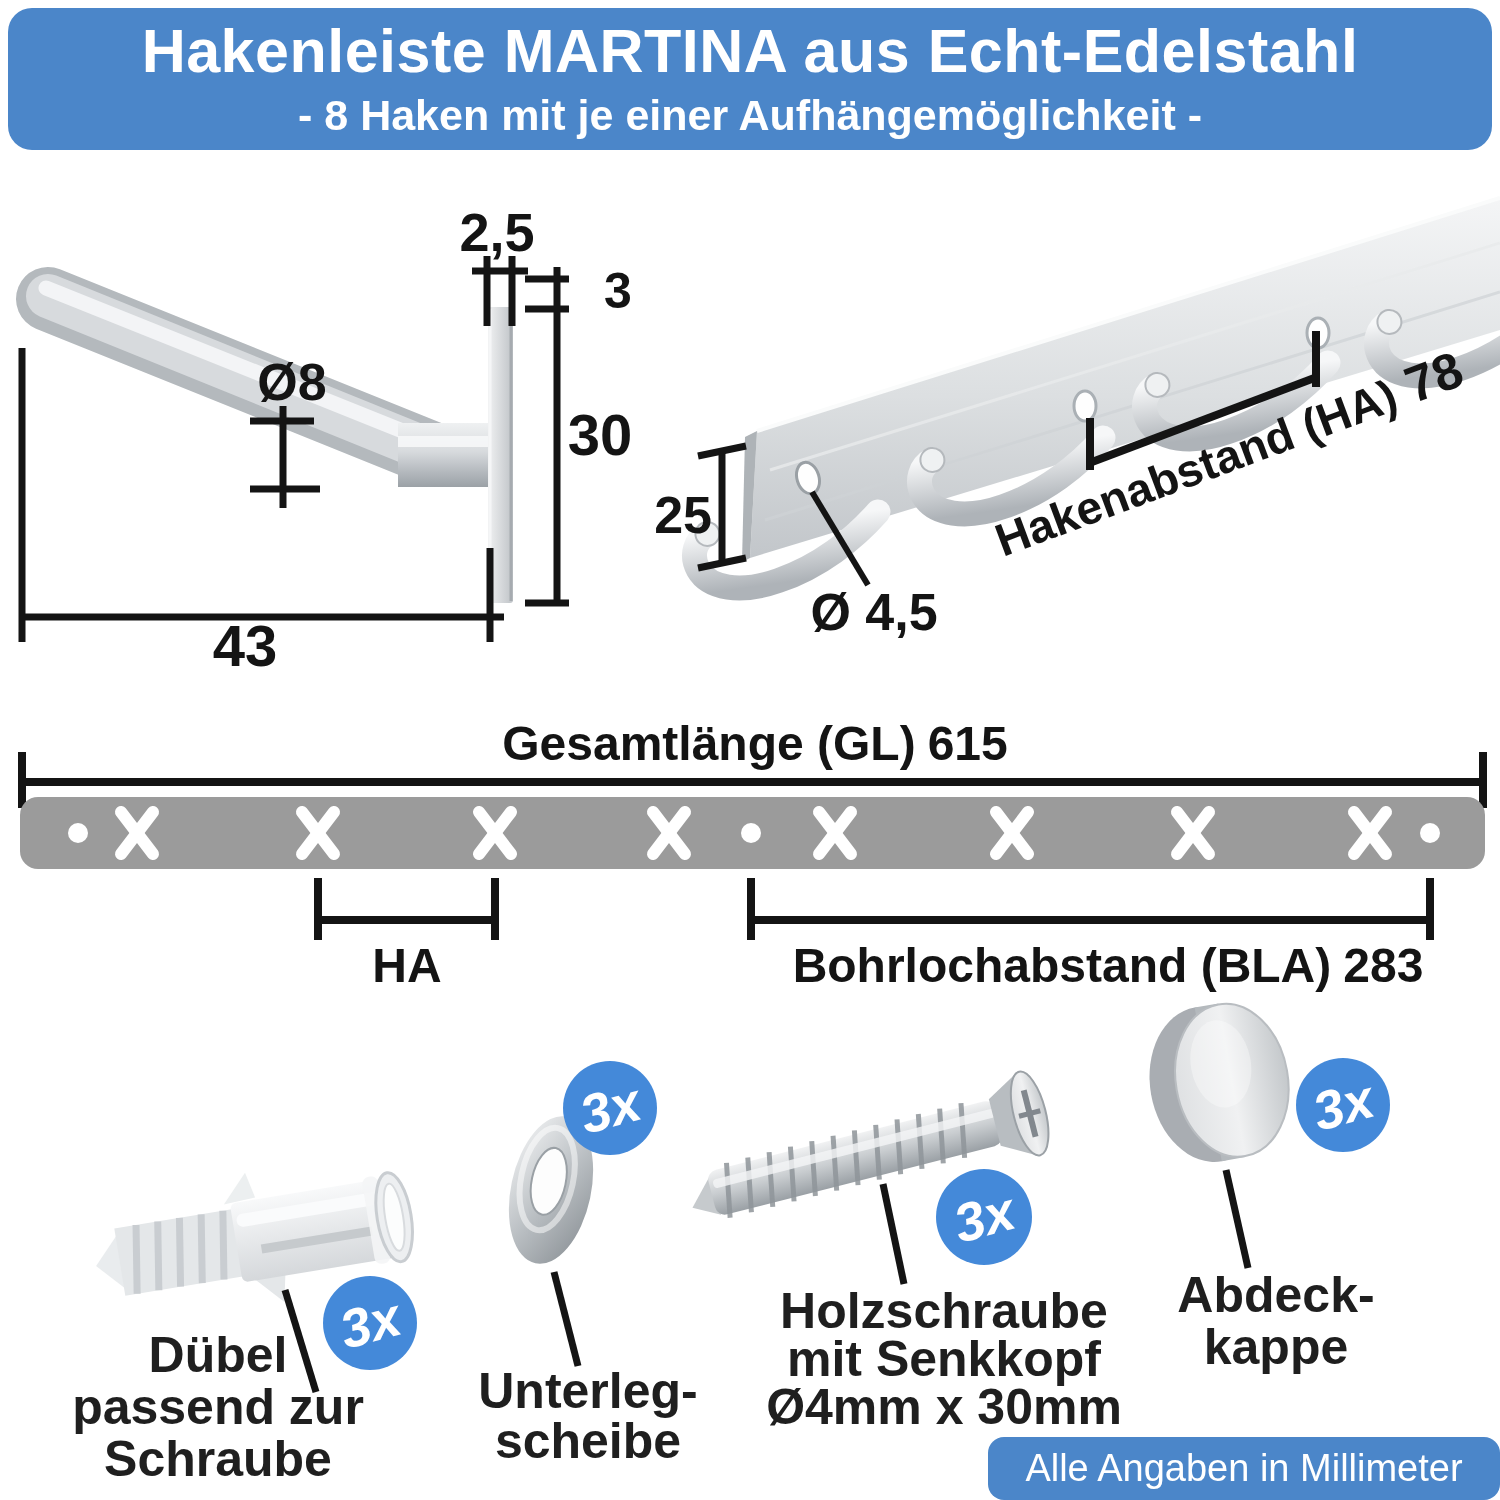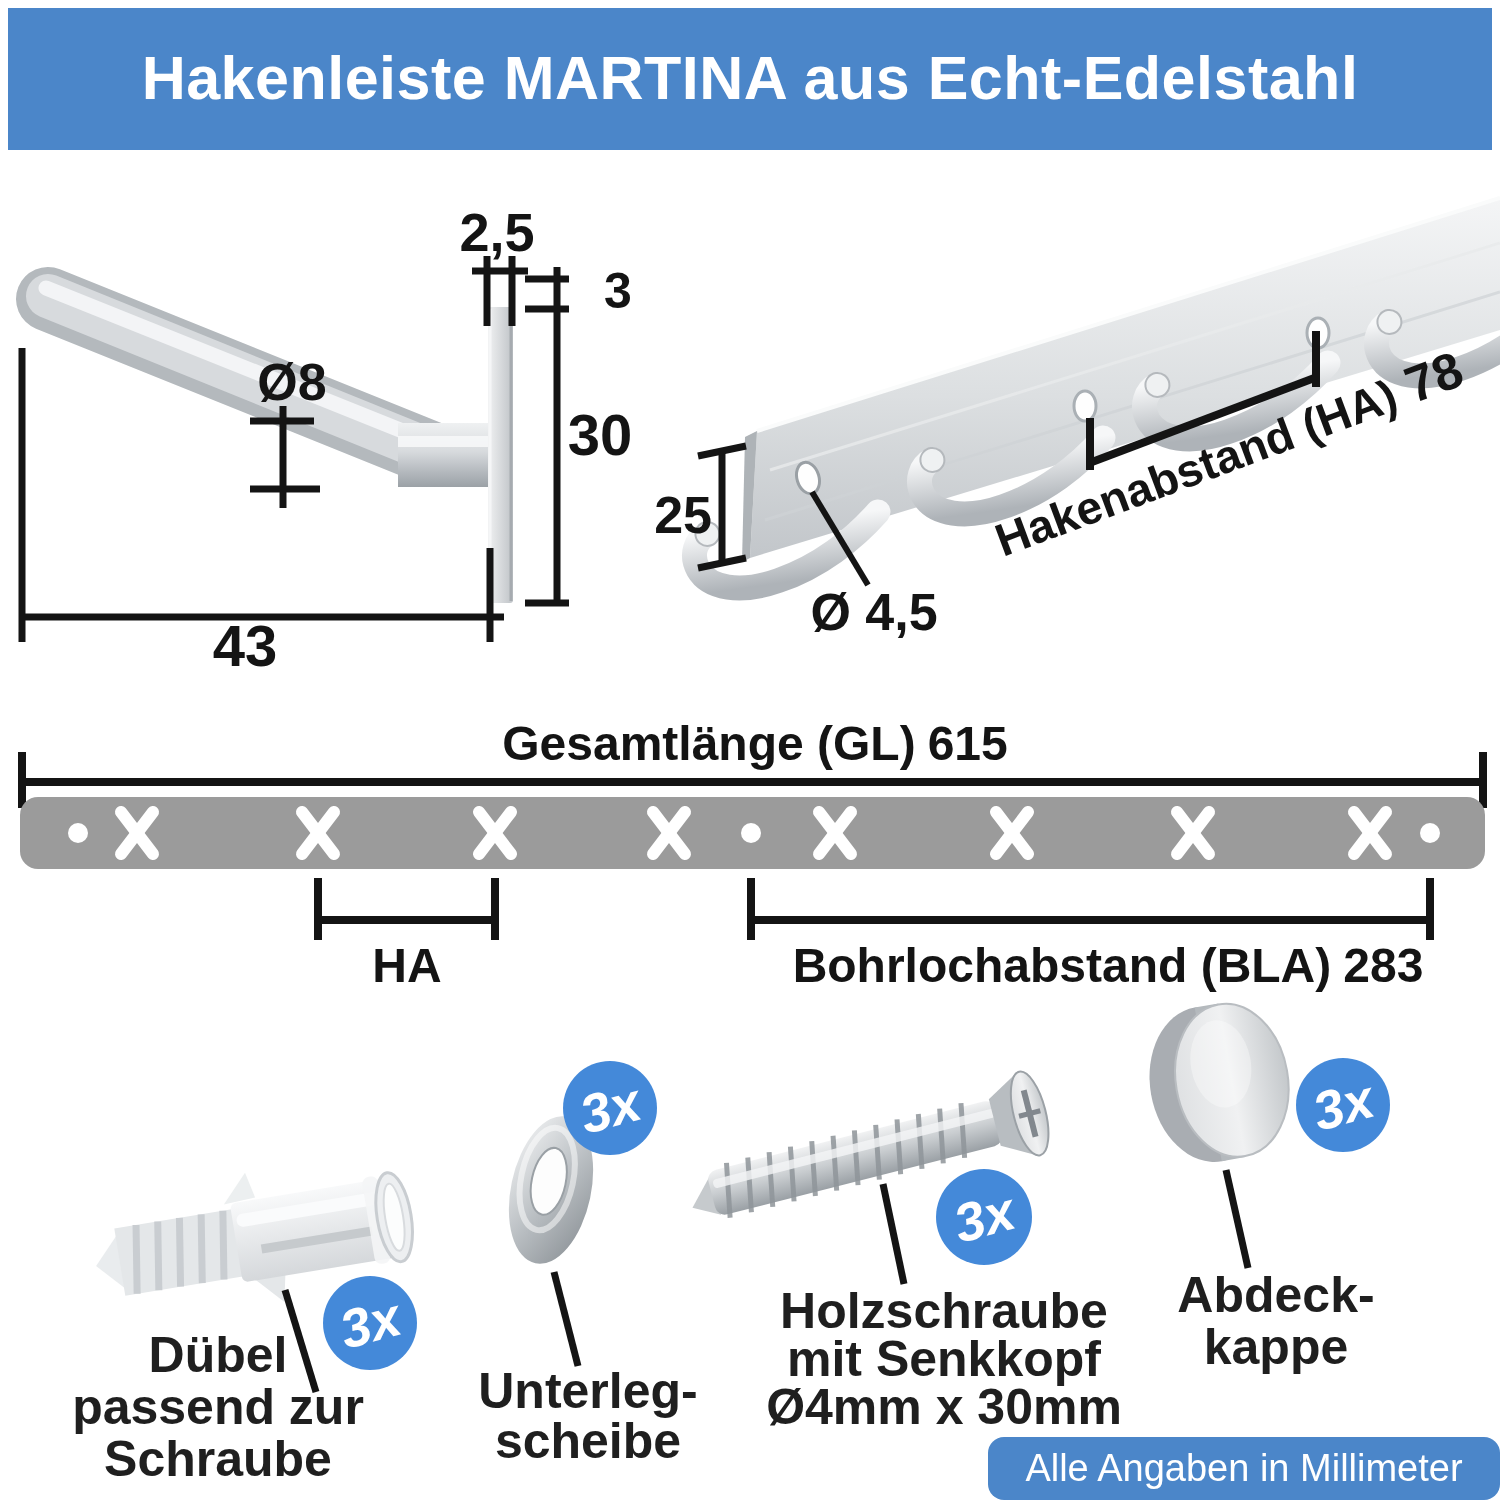--- a/index.html
+++ b/index.html
@@ -1,20 +1,20 @@
 <!DOCTYPE html>
 <html><head>
 <meta charset="utf-8">
 <style>
   html,body{margin:0;padding:0;background:#fff;}
   .stage{position:relative;width:1500px;height:1500px;background:#ffffff;
          font-family:"Liberation Sans",sans-serif;overflow:hidden;}
   .header{position:absolute;left:8px;right:8px;top:8px;height:142px;
           display:flex;flex-direction:column;align-items:center;justify-content:center;
-          color:#fff;text-align:center;}
+          color:#fff;text-align:center;border-radius:24px;}
   .header .title{font-size:61px;font-weight:800;letter-spacing:.5px;line-height:1.1;}
   .header .subtitle{font-size:43px;font-weight:700;margin-top:6px;}
   .footer{position:absolute;left:988px;top:1437px;width:512px;height:63px;
           display:flex;align-items:center;justify-content:center;
           color:#fff;font-size:38px;font-weight:500;border-radius:16px;}
   svg{position:absolute;left:0;top:0;}
   text{font-family:"Liberation Sans",sans-serif;}
   .dimtxt{font-weight:800;fill:#141414;}
   .lbltxt{font-weight:600;fill:#1f1f1f;}
 </style>
@@ -304,19 +304,20 @@
     <circle cx="1343" cy="1105" r="47" fill="#4489d9"></circle>
     <text transform="translate(1343,1105) rotate(-15)" text-anchor="middle" dominant-baseline="central" font-size="54" font-weight="700" font-style="italic" fill="#ffffff">3x</text>
     <g>
       <text x="1276" y="1312" text-anchor="middle" font-size="50" class="lbltxt">Abdeck-</text>
       <text x="1276" y="1364" text-anchor="middle" font-size="50" class="lbltxt">kappe</text>
     </g>
   </svg>
 
   <div class="header" style="background: rgb(75, 134, 201);">
     <div class="title">Hakenleiste MARTINA aus Echt-Edelstahl</div>
+    <div class="subtitle">- 8 Haken mit je einer Aufhängemöglichkeit -</div>
   </div>
 
   <div class="footer" style="background: rgb(75, 134, 201);">
     <span>Alle Angaben in Millimeter</span>
   </div>
 
 </div>
 
 </body></html>

